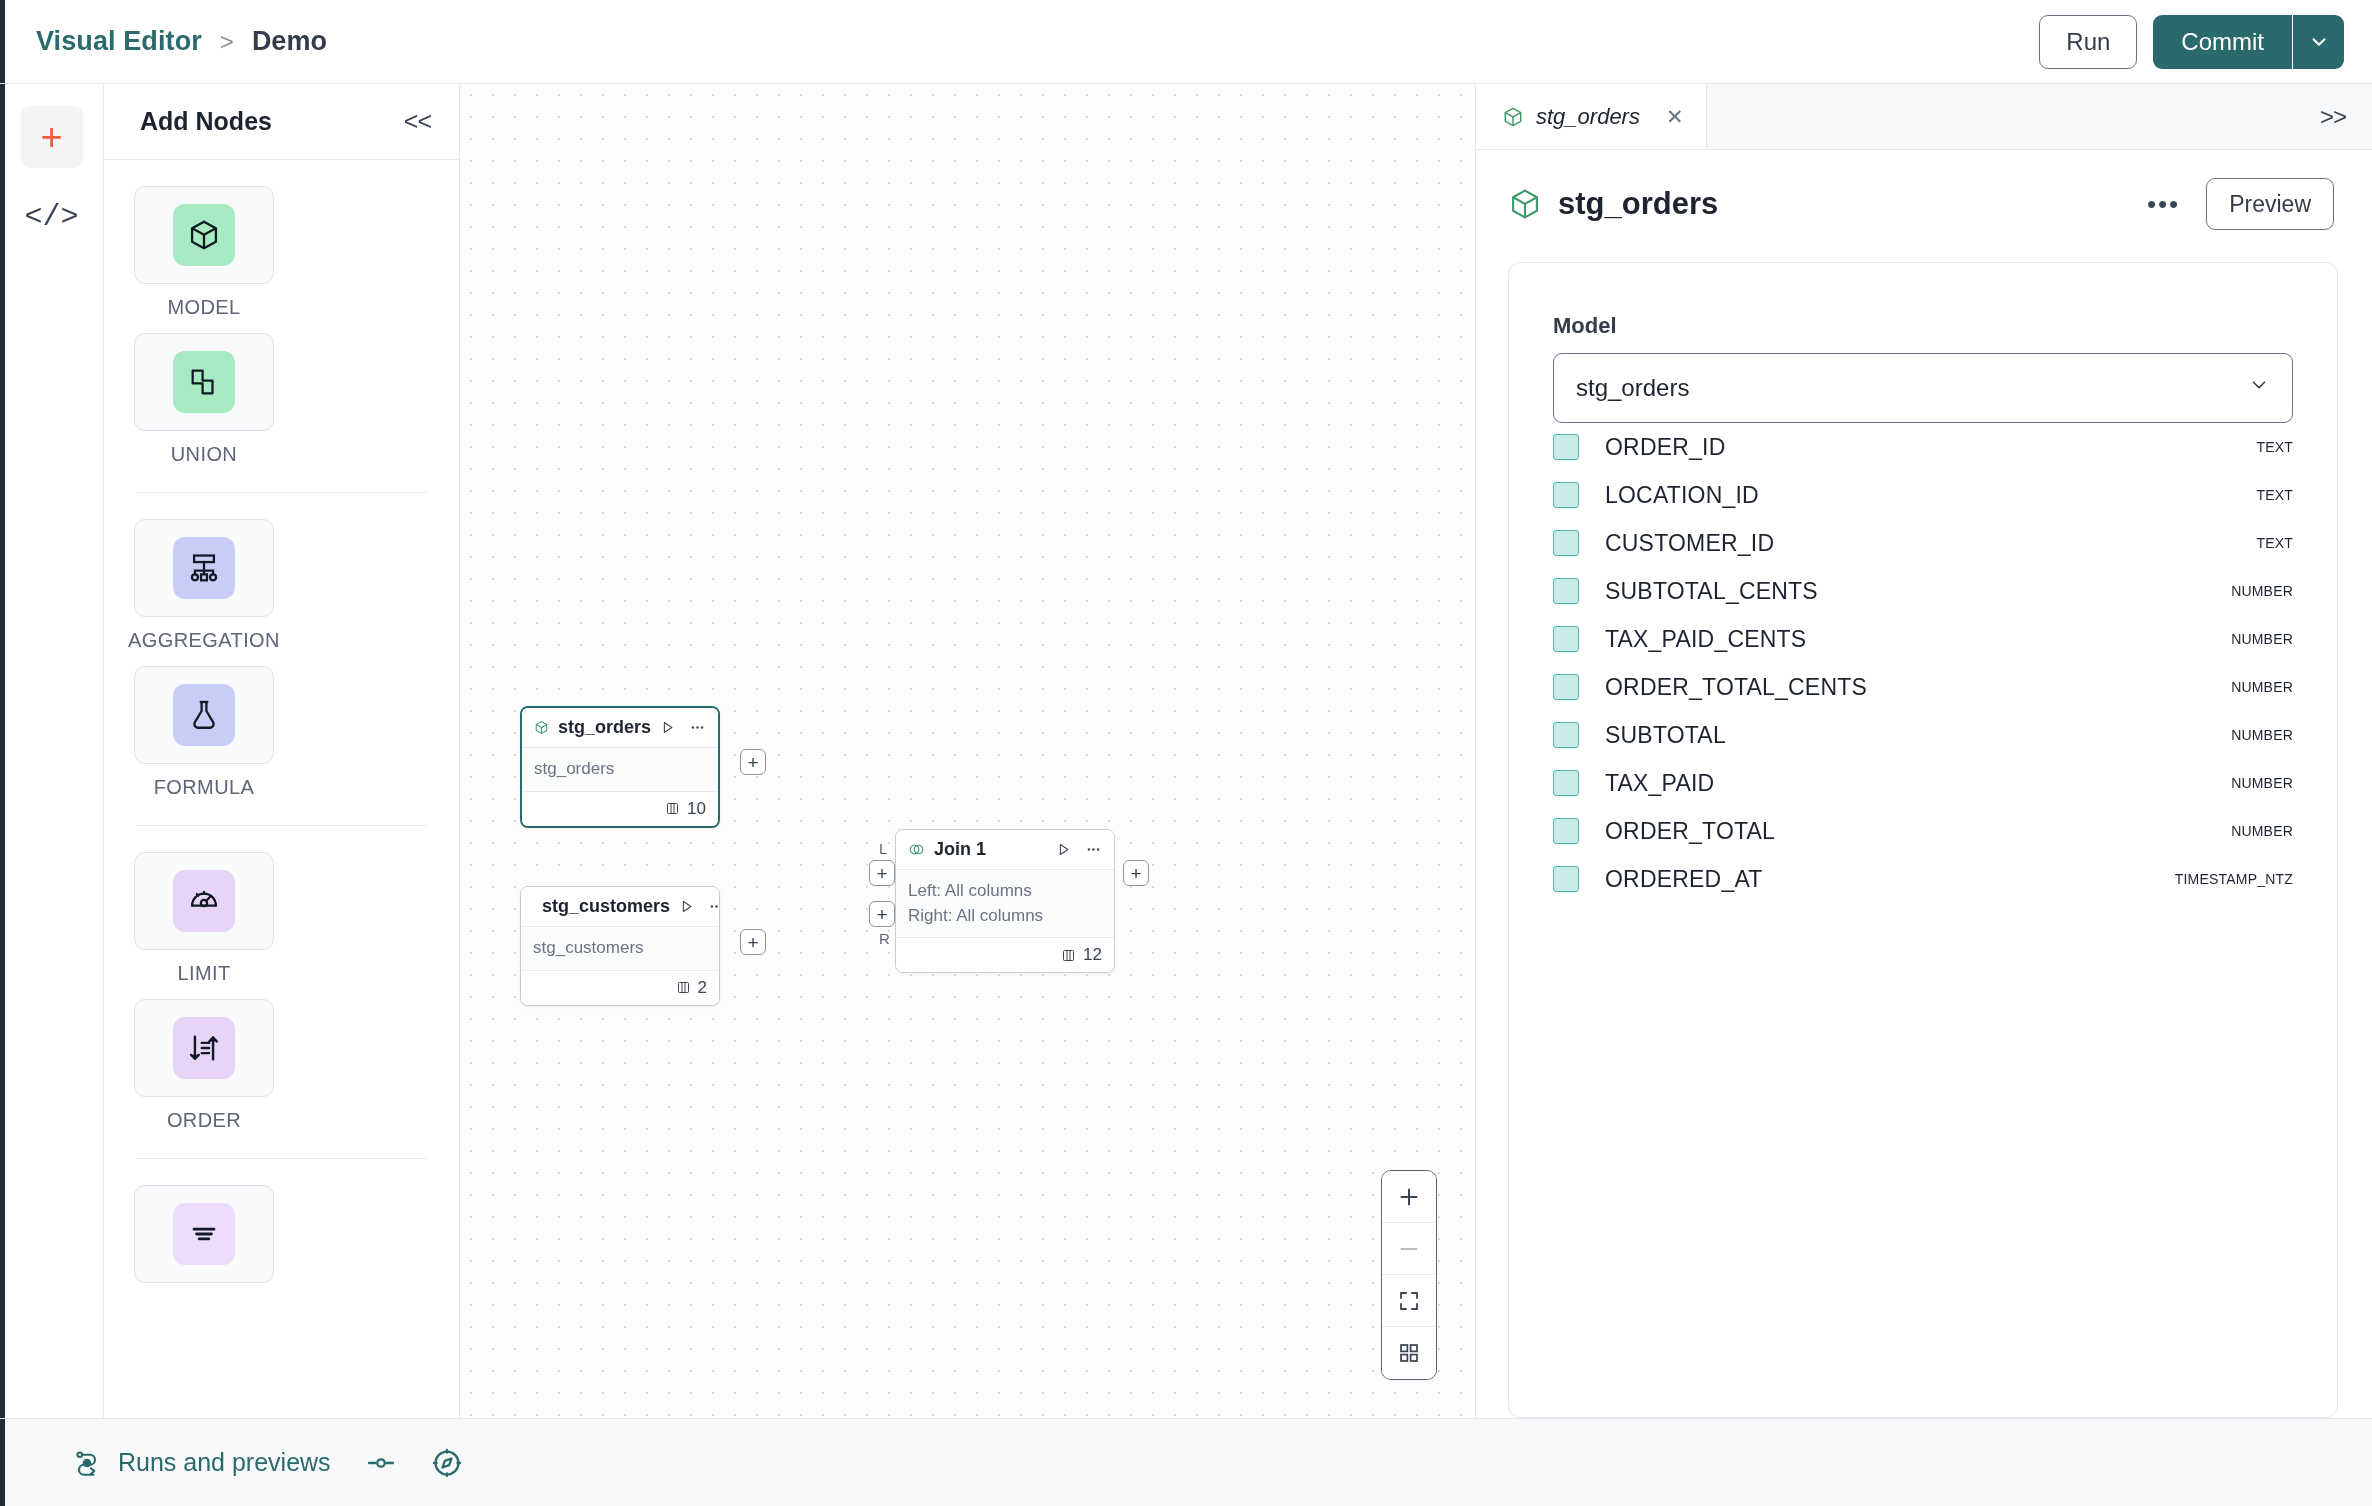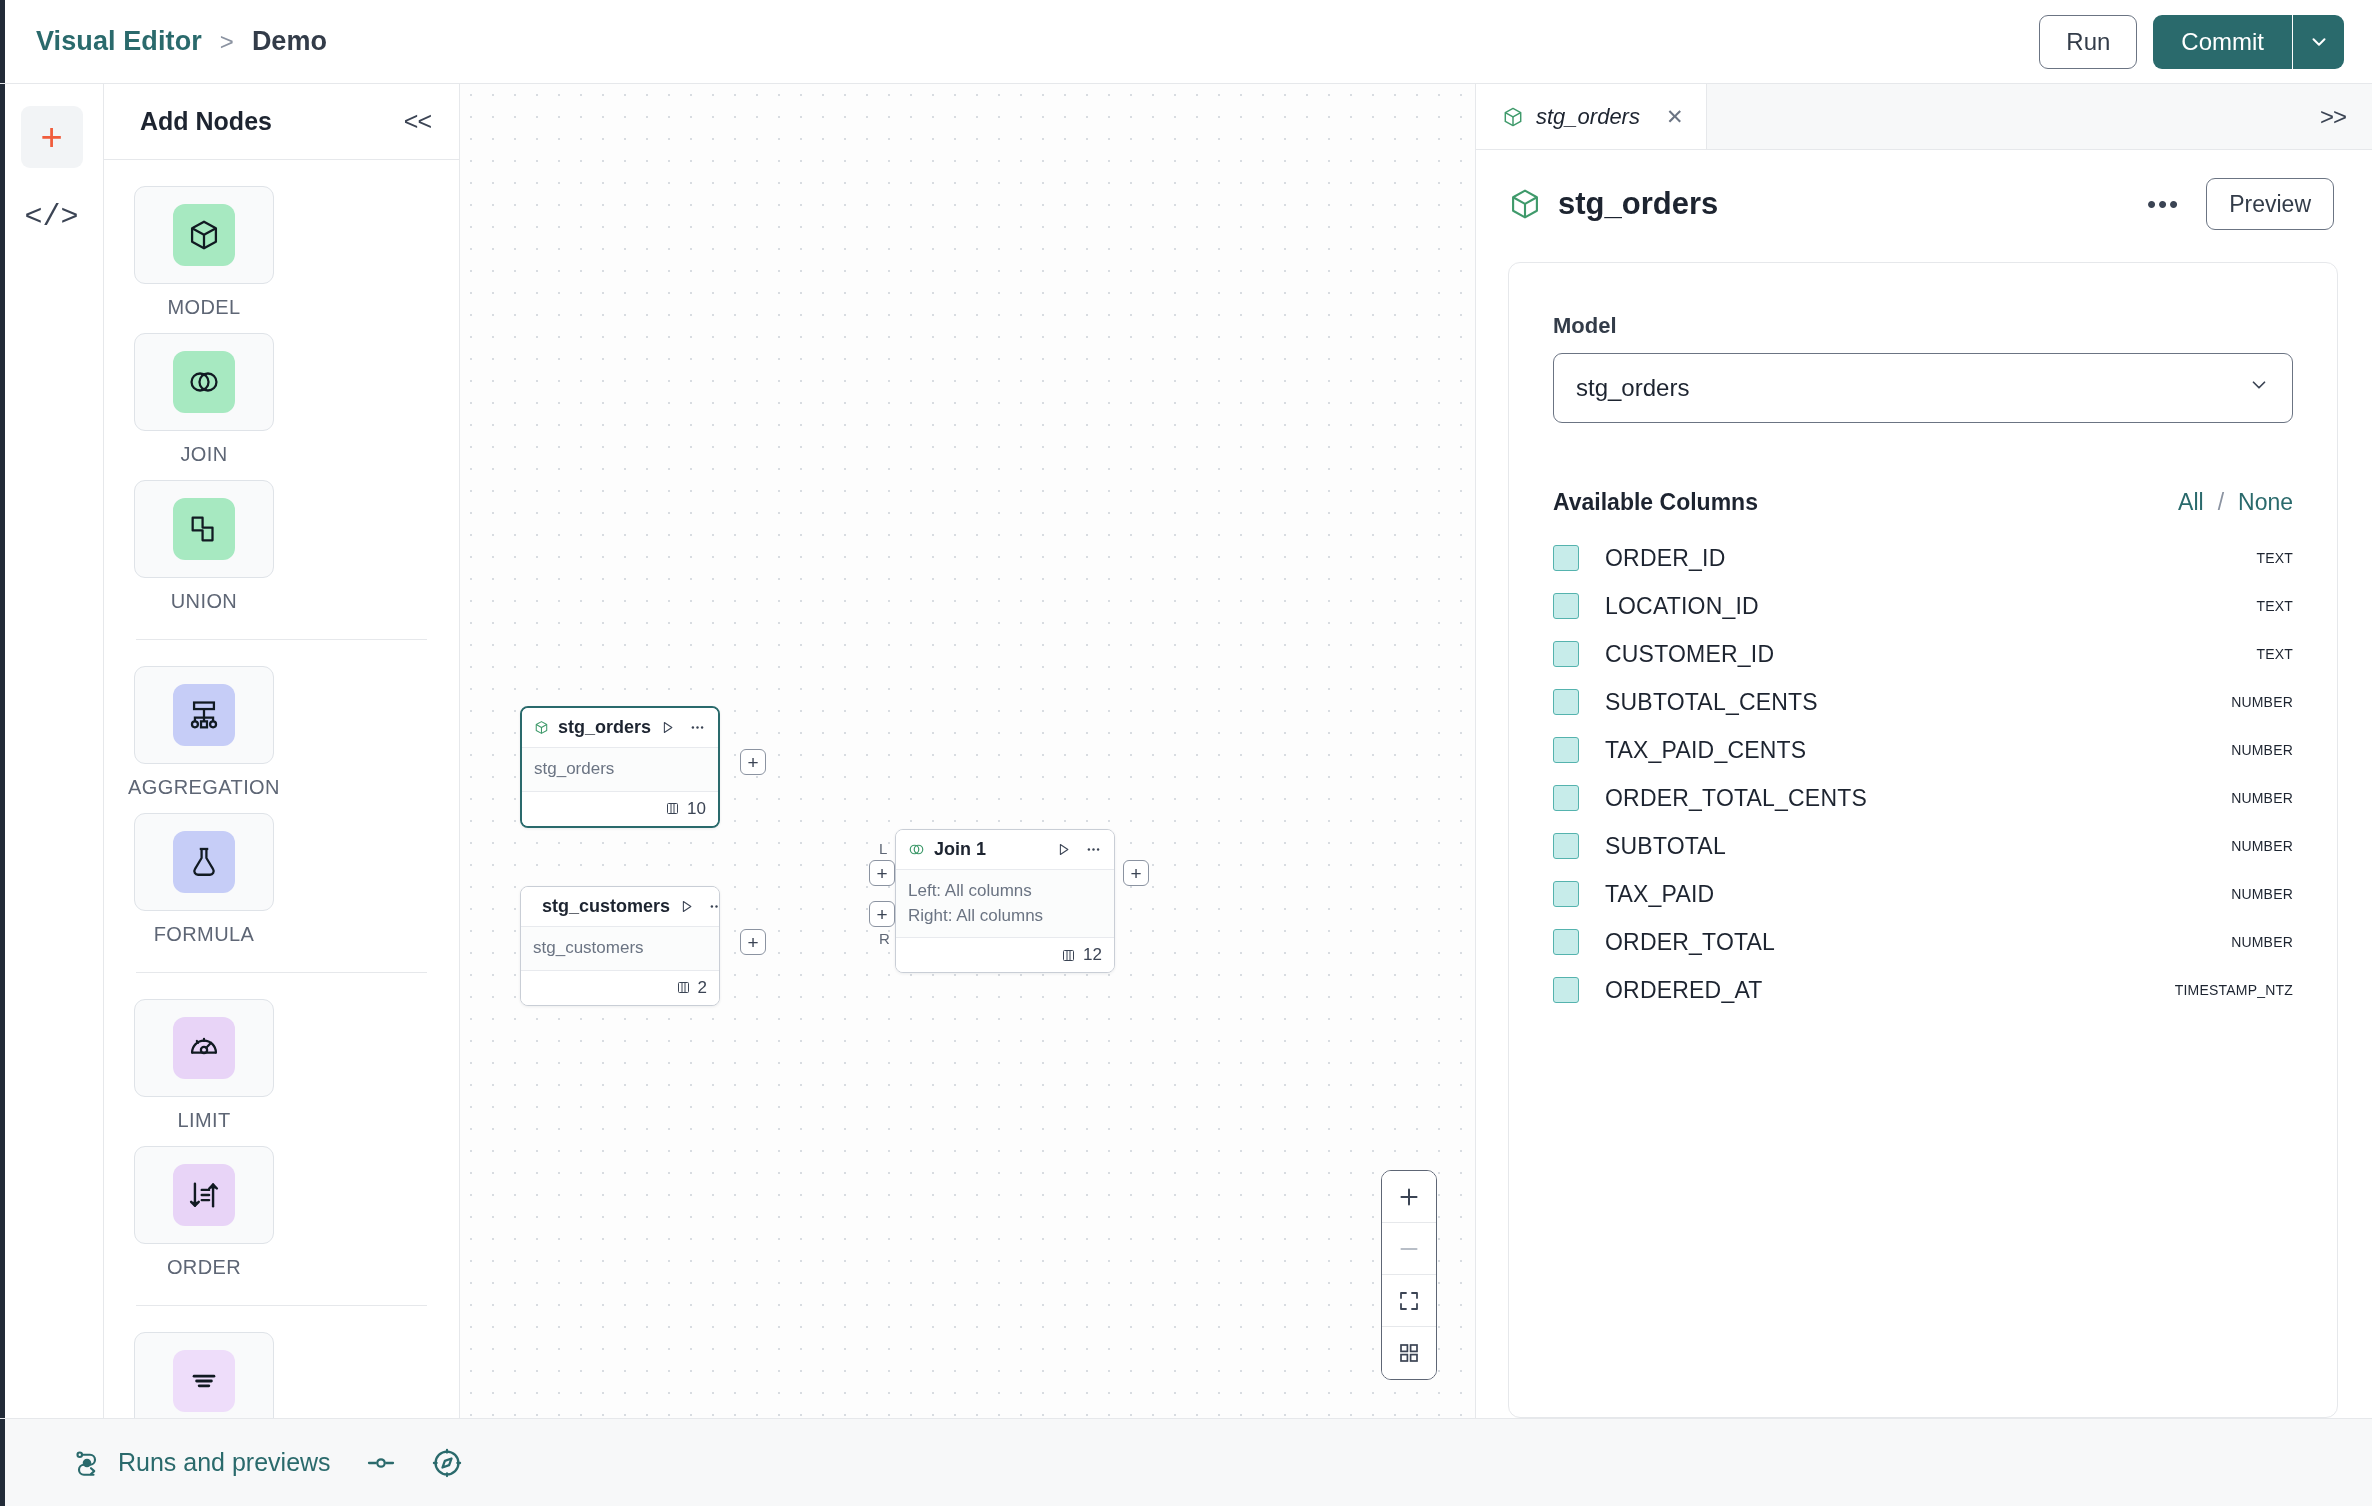--- a/index.html
+++ b/index.html
@@ -307,31 +307,20 @@
                   <path d="M3.6 7.2 12 11.9l8.4-4.7"></path>
                   <path d="M12 11.9v9.5"></path>
                 </svg>
             </div>
           </div>
           <div class="tile-label">MODEL</div>
         </div>
         <div class="tile-cell">
           <div class="tile">
             <div class="tile-icon" style="background:#a7e9c1">
-              <svg width="34" height="34" viewBox="0 0 24 24" fill="none" stroke="#111a22" stroke-width="1.6">
-                  <circle cx="9.2" cy="12" r="6"></circle>
-                  <circle cx="14.8" cy="12" r="6"></circle>
-                </svg>
-            </div>
-          </div>
-          <div class="tile-label">JOIN</div>
-        </div>
-        <div class="tile-cell">
-          <div class="tile">
-            <div class="tile-icon" style="background:#a7e9c1">
               <svg width="34" height="34" viewBox="0 0 24 24" fill="none" stroke="#111a22" stroke-width="1.6" stroke-linejoin="round">
                   <path d="M4 4h7v7h7v9H11v-7H4z"></path>
                 </svg>
             </div>
           </div>
           <div class="tile-label">UNION</div>
         </div>
       </div>
 
       <div class="group-sep"></div>
@@ -590,28 +579,20 @@
       <div class="field-label">Model</div>
       <div class="select-box">
         <span>stg_orders</span>
         <span class="select-caret">
           <svg width="22" height="22" viewBox="0 0 24 24" fill="none" stroke="#3b4454" stroke-width="1.9" stroke-linecap="round" stroke-linejoin="round">
               <polyline points="6 9 12 15 18 9"></polyline>
             </svg>
         </span>
       </div>
 
-      <div class="cols-head">
-        <span class="cols-title">Available Columns</span>
-        <span class="cols-actions">
-          <span class="link-teal">All</span>
-          <span class="slash">/</span>
-          <span class="link-teal">None</span>
-        </span>
-      </div>
 
       <div>
         <div class="col-row">
           <span class="chk"></span>
           <span class="col-name">ORDER_ID</span>
           <span class="col-type">TEXT</span>
         </div>
         <div class="col-row">
           <span class="chk"></span>
           <span class="col-name">LOCATION_ID</span>

